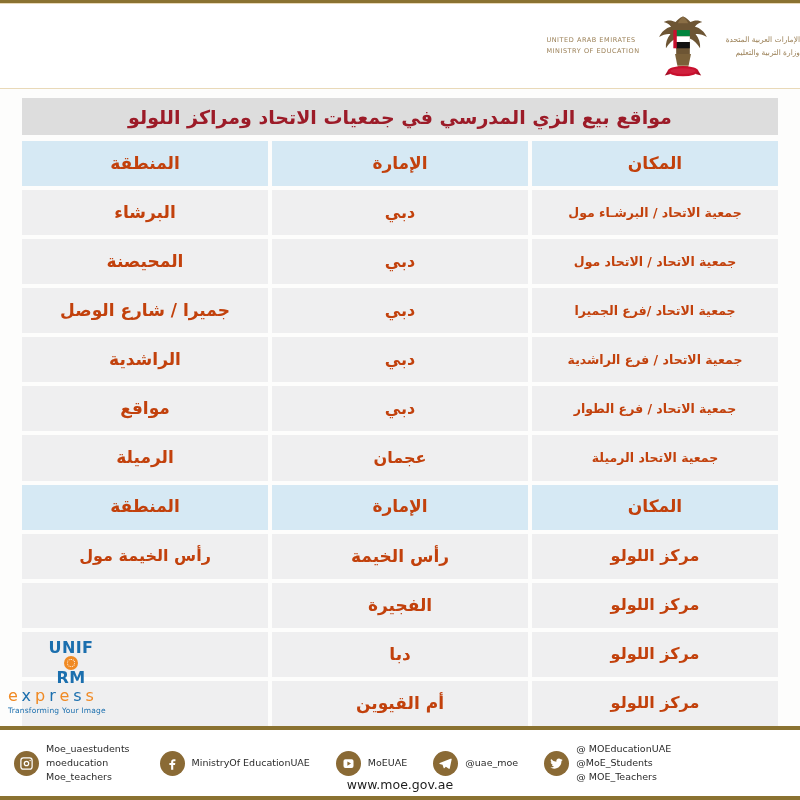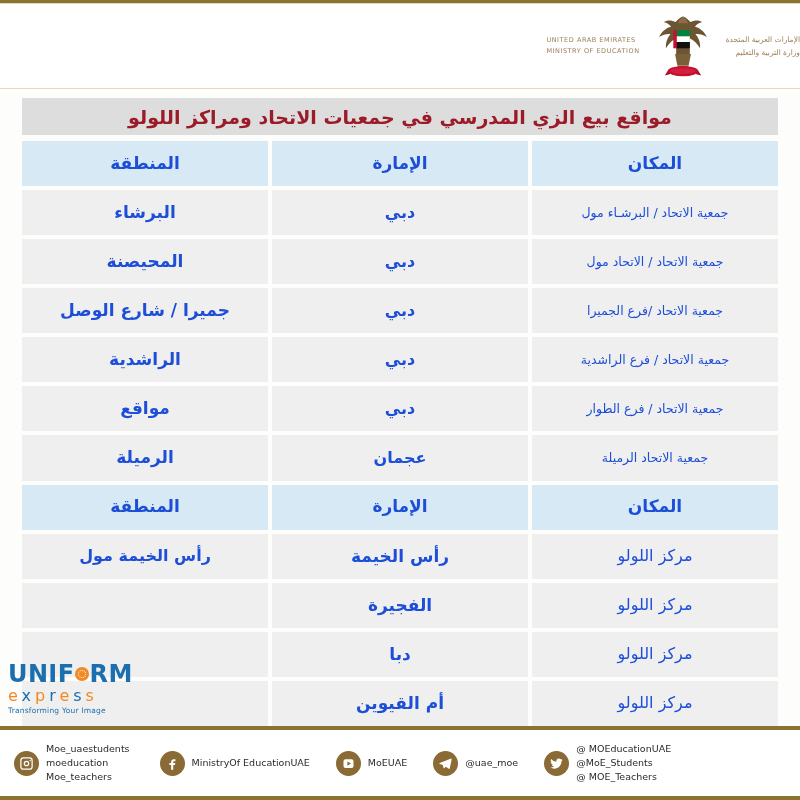--- a/index.html
+++ b/index.html
@@ -62,50 +62,50 @@
   }
   .table { display: flex; flex-direction: column; gap: 4px; flex: 1 1 auto; }
   .row {
     display: flex; gap: 4px;
     flex: 1 1 0;
     min-height: 0;
   }
   .cell {
     display: flex; align-items: center; justify-content: center;
     direction: rtl;
-    color: #1d4ed8;
+    color: #c2410c;
     background: #efeff0;
     padding: 2px 6px;
     text-align: center;
     line-height: 1.25;
   }
   .c-region { flex: 0 0 246px; font-size: 17px; font-weight: bold; }
   .c-emirate { flex: 1 1 auto; font-size: 16px; font-weight: bold; }
-  .c-place { flex: 0 0 246px; font-size: 12.5px; font-weight: normal; }
+  .c-place { flex: 0 0 246px; font-size: 12.5px; font-weight: bold; }
   .row.header .cell {
     background: #d6e9f4;
     font-size: 17px; font-weight: bold;
   }
   .row.lulu .c-place { font-size: 16px; }
   .row.lulu .c-emirate { font-size: 17px; }
   .row.lulu .c-region { font-size: 16px; }
 
   
   .ue-logo {
     position: absolute;
     left: 8px; bottom: 12px;
     width: 126px;
     z-index: 5;
     line-height: 1;
     text-align: left;
     pointer-events: none;
   }
   .ue-line1 {
-    font-size: 24px; font-weight: bold; letter-spacing: .4px;
-    color: #1b6fae; display: flex; align-items: center;
+    font-size: 16px; font-weight: bold; letter-spacing: .4px;
+    color: #1b6fae; display: flex; align-items: center; flex-direction: column;
   }
   .ue-o {
     display: inline-block; width: 14px; height: 14px; border-radius: 50%;
     background: #f08a24; position: relative; margin: 0 .5px;
   }
   .ue-o::after {
     content: ""; position: absolute; inset: 3px; border-radius: 50%;
     border: 1px dotted #ffffff;
   }
   .ue-line2 {
@@ -343,17 +343,18 @@
             <path d="M22 5.9c-.74.33-1.53.55-2.36.65a4.1 4.1 0 0 0 1.8-2.27 8.2 8.2 0 0 1-2.6 1 4.1 4.1 0 0 0-7 3.74A11.6 11.6 0 0 1 3.4 4.7a4.1 4.1 0 0 0 1.27 5.48 4 4 0 0 1-1.86-.5v.05a4.1 4.1 0 0 0 3.3 4.02 4.1 4.1 0 0 1-1.85.07 4.11 4.11 0 0 0 3.83 2.85A8.25 8.25 0 0 1 2 18.4a11.6 11.6 0 0 0 6.3 1.85c7.55 0 11.68-6.26 11.68-11.69l-.01-.53A8.3 8.3 0 0 0 22 5.9z"></path>
           </svg>
       </span>
       <div class="handles">
         <div>@ MOEducationUAE</div>
         <div>@MoE_Students</div>
         <div>@ MOE_Teachers</div>
       </div>
     </div>
 
+    <div class="web">www.moe.gov.ae</div>
   </div>
 
   <div class="rule-footbot"></div>
 
 </div>
 
 </body></html>

